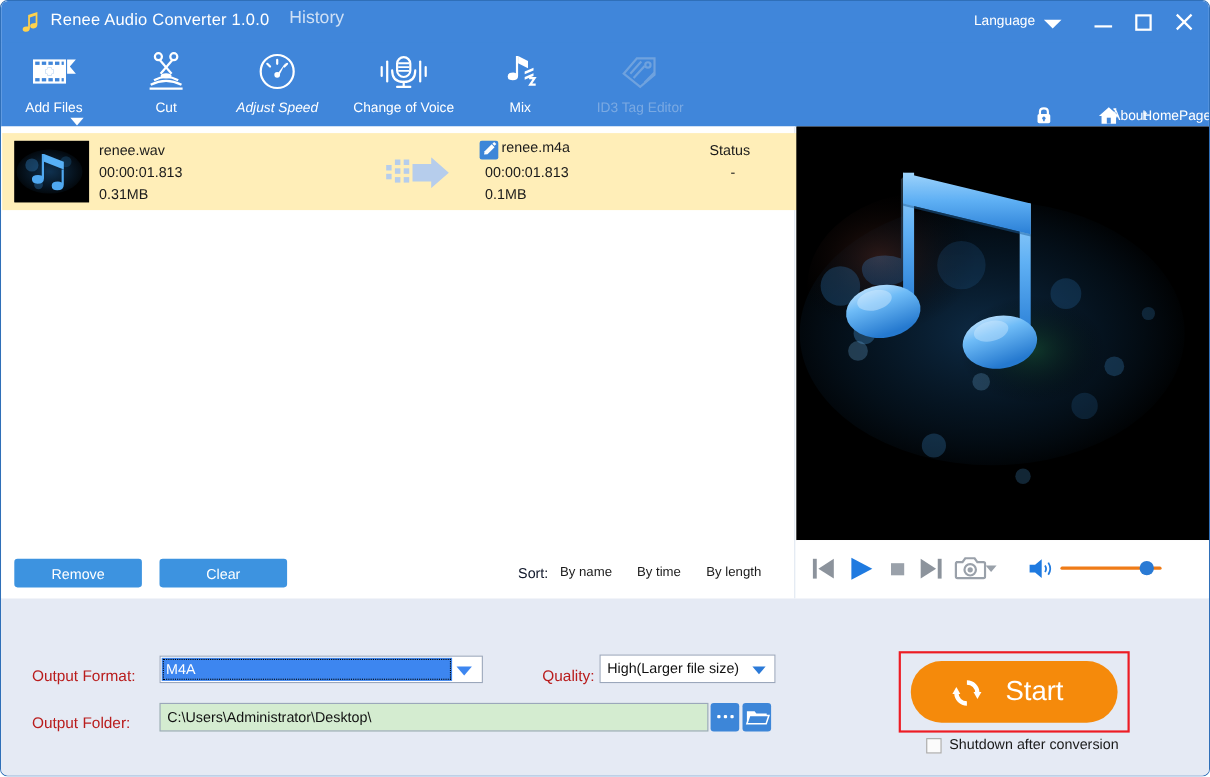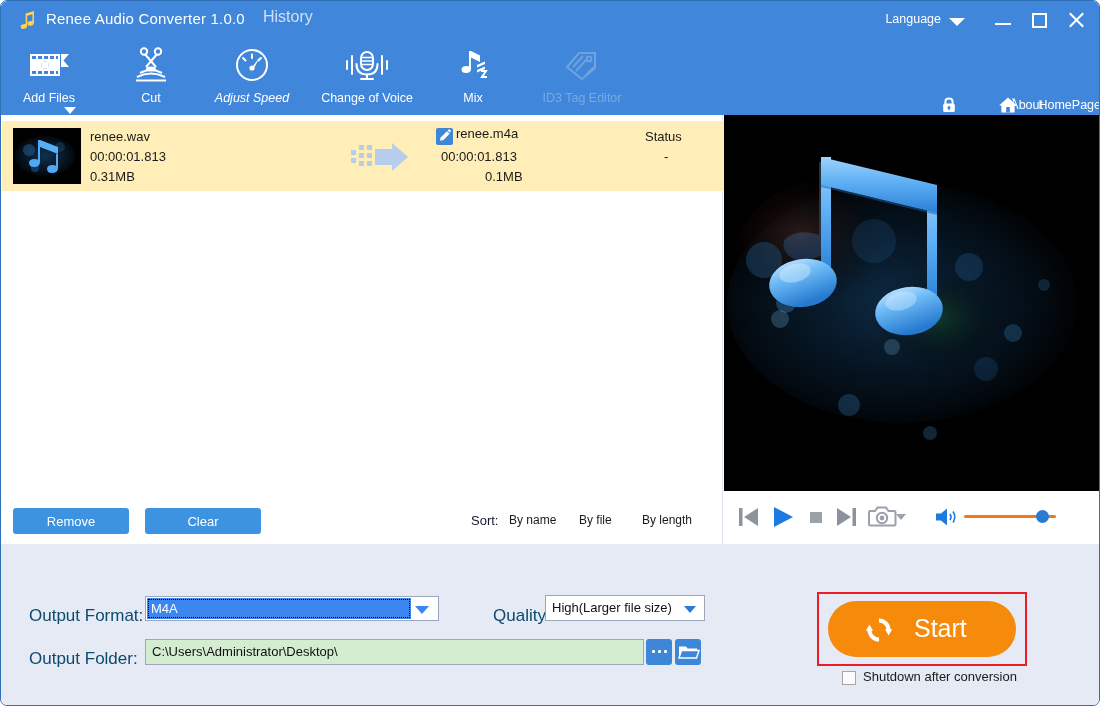--- a/index.html
+++ b/index.html
@@ -178,21 +178,21 @@
   .dst-name {
     position: absolute; left: 454px; top: 5px;
     font-size: 13px; color: #1a1a1a; white-space: nowrap;
   }
   .dst-dur {
     position: absolute; left: 439px; top: 28px;
     font-size: 13px; color: #1a1a1a; white-space: nowrap;
   }
   .dst-size {
     position: absolute; left: 439px; top: 48px;
-    font-size: 13px; color: #1a1a1a; white-space: nowrap; margin-left: 44px;
+    font-size: 13px; color: #1a1a1a; white-space: nowrap;
   }
   .status-head {
     position: absolute; left: 643px; top: 8px;
     font-size: 13px; color: #1a1a1a; white-space: nowrap;
   }
   .status-val {
     position: absolute; left: 662px; top: 28px;
     font-size: 13px; color: #1a1a1a; white-space: nowrap;
   }
 
@@ -266,21 +266,21 @@
   
   .bottom {
     position: absolute; left: 0; top: 543px;
     width: 1100px; height: 162px;
     background: #e5eaf4;
     border-bottom-left-radius: 6px;
     border-bottom-right-radius: 6px;
   }
   .fld-label {
     position: absolute;
-    font-size: 17px; color: #0c4a6e; white-space: nowrap;
+    font-size: 14px; color: #b91c1c; white-space: nowrap;
   }
   .lbl-format { left: 28px; top: 62px; }
   .lbl-folder { left: 28px; top: 105px; }
   .lbl-quality{ left: 492px; top: 62px; text-align: right; }
 
   .format-combo {
     position: absolute; left: 144px; top: 595px;
     width: 294px; height: 25px;
     background: #ffffff;
     border: 1px solid #9ba7bb;
@@ -609,21 +609,21 @@
 
       <span class="status-head">Status</span>
       <span class="status-val">-</span>
     </div>
 
     <button class="btn-blue btn-remove">Remove</button>
     <button class="btn-blue btn-clear">Clear</button>
 
     <span class="sort-label">Sort:</span>
     <span class="sort-opt sort-name">By name</span>
-    <span class="sort-opt sort-time">By file</span>
+    <span class="sort-opt sort-time">By time</span>
     <span class="sort-opt sort-length">By length</span>
   </div>
 
   <div class="preview">
     <svg width="377" height="376" viewBox="0 0 377 376">
       <defs>
         <radialGradient id="bg1" cx="47%" cy="50%" r="55%">
           <stop offset="0%" stop-color="#0e2c47" stop-opacity="0.95"></stop>
           <stop offset="60%" stop-color="#061624" stop-opacity="0.8"></stop>
           <stop offset="100%" stop-color="#000000" stop-opacity="1"></stop>

